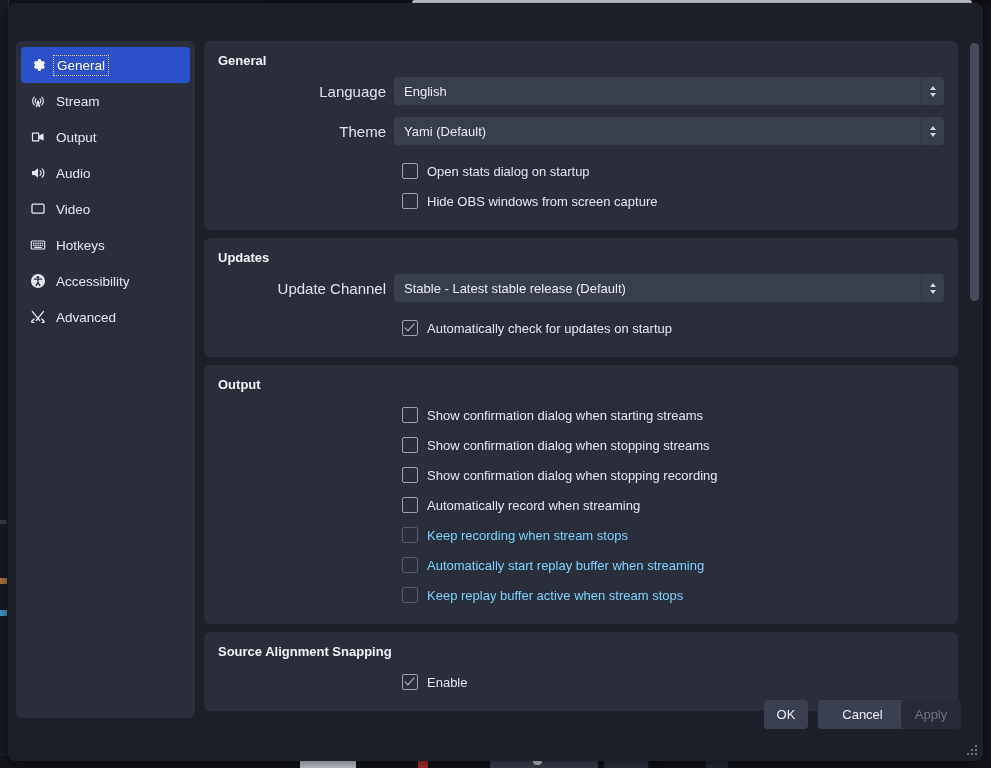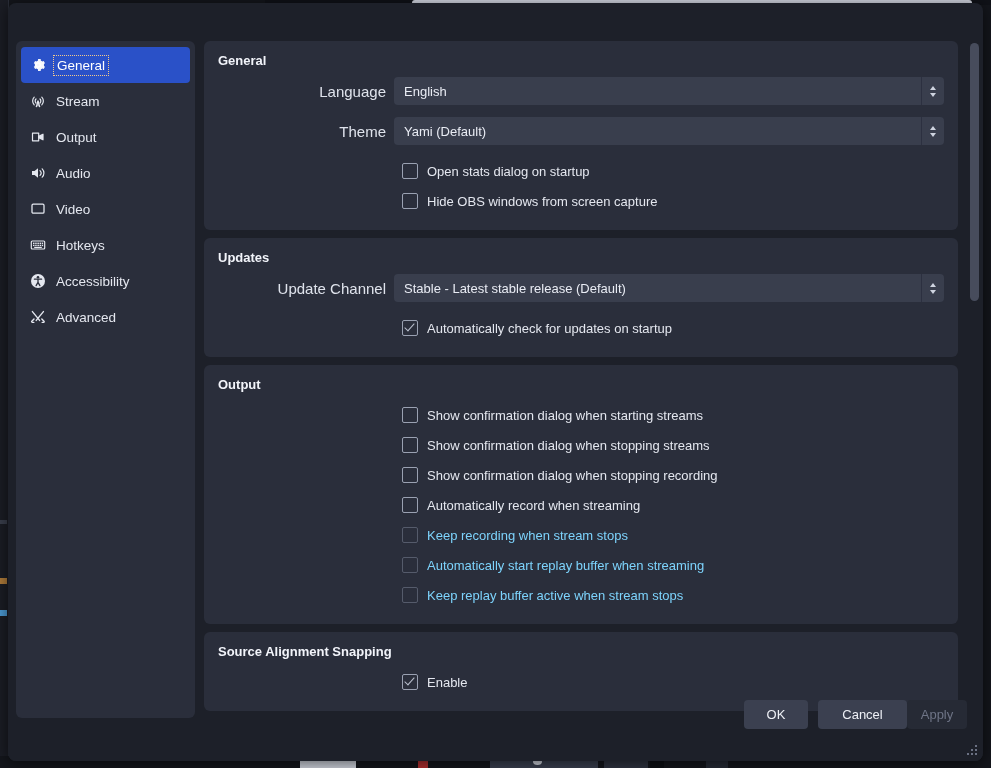--- a/index.html
+++ b/index.html
@@ -220,23 +220,23 @@
   .btn {
     position: absolute; top: 12px;
     height: 29px;
     display: flex; align-items: center; justify-content: center;
     font-size: 13px;
     border-radius: 4px;
     box-sizing: border-box;
   }
   .btn.normal { background: #3b4050; color: #eef0f6; }
   .btn.disabled { background: #262a35; color: #6e7486; }
-  #btn-ok     { right: 175px; width: 64px; }
+  #btn-ok     { right: 175px; width: 44px; }
   #btn-cancel { right: 76px;  width: 89px; align-items: center; }
-  #btn-apply  { right: 16px;   width: 60px; }
+  #btn-apply  { right: 22px;   width: 60px; }
 
   #grip {
     position: absolute; right: 5px; bottom: 5px;
     width: 12px; height: 12px;
   }
   #grip i {
     position: absolute; width: 2px; height: 2px; background: #6b7183;
   }
 </style>
 </head>

